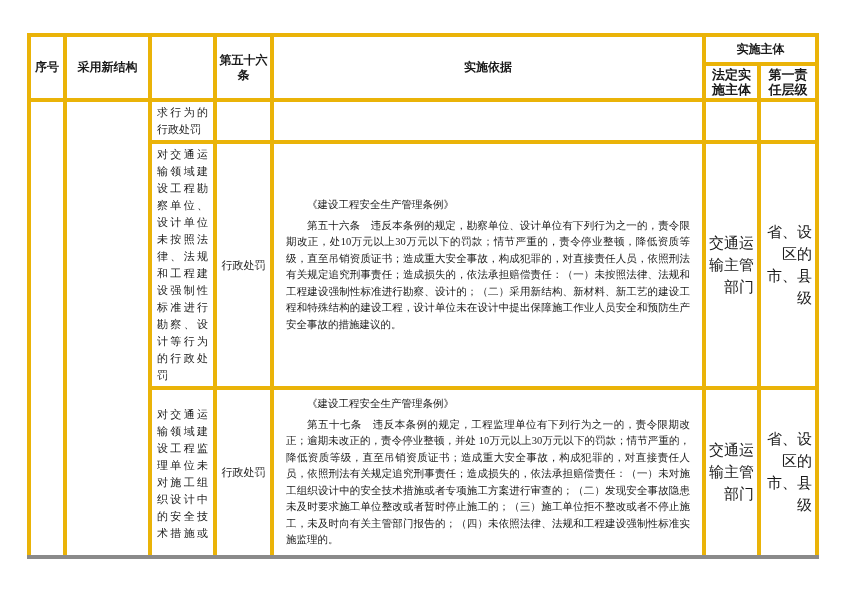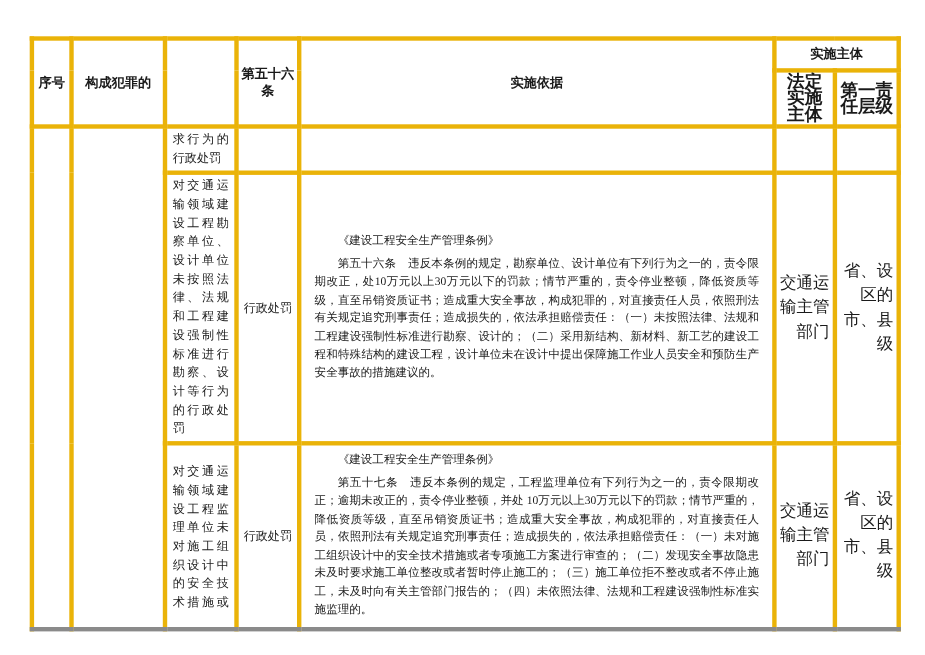--- a/index.html
+++ b/index.html
@@ -39,21 +39,21 @@
   tr.r1 { height: 42px; }
   tr.r2 { height: 218px; }
   tr.r3 { height: 136px; }
   .doc-table th {
     font-size: 12px;
     font-weight: bold;
     text-align: center;
     line-height: 15px;
     padding: 1px 2px;
   }
-  tr.h2 th { font-size: 16px; }
+  tr.h2 th { font-size: 13px; }
   
   tr.r2 td, tr.r3 td { border-top-color: #8f8f8f; }
   tr.r3 td, td.c-serial, td.c-name { border-bottom-color: #8a8a8a; }
 
   td.c-serial, td.c-name { background: #ffffff; }
   td.c-cont {
     font-size: 11px;
     line-height: 17px;
     text-align: justify;
     text-justify: inter-character;
@@ -105,21 +105,21 @@
       <col style="width:85px">
       <col style="width:65px">
       <col style="width:57px">
       <col style="width:432px">
       <col style="width:55px">
       <col style="width:58px">
     </colgroup>
     <thead>
       <tr class="h1">
         <th rowspan="2">序号</th>
-        <th rowspan="2">构成犯罪的</th>
+        <th rowspan="2">采用新结构</th>
         <th rowspan="2"></th>
         <th rowspan="2">第五十六条</th>
         <th rowspan="2">实施依据</th>
         <th colspan="2">实施主体</th>
       </tr>
       <tr class="h2">
         <th>法定实施主体</th>
         <th>第一责任层级</th>
       </tr>
     </thead>

